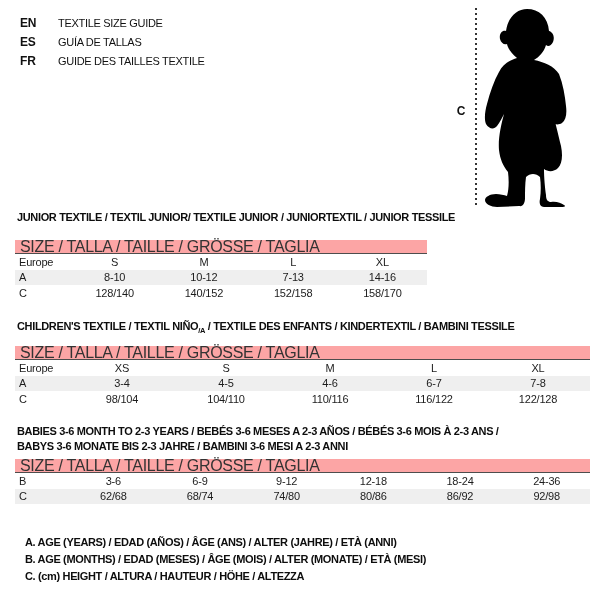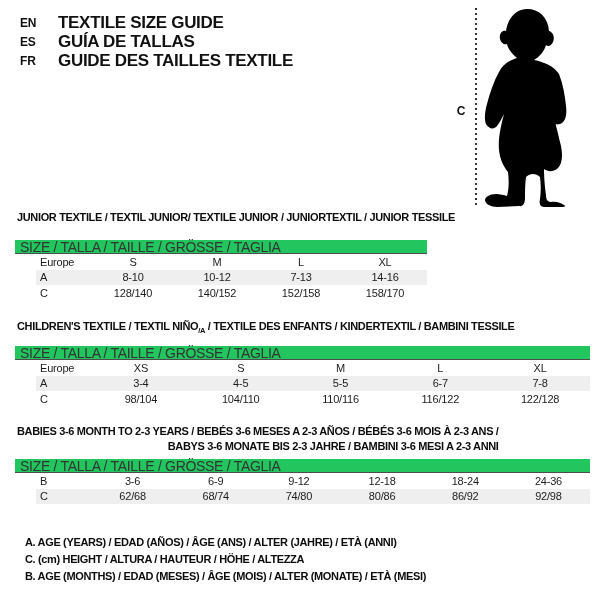--- a/index.html
+++ b/index.html
@@ -7,39 +7,39 @@
     width:600px;height:600px;background:#ffffff;
     font-family:"Liberation Sans", sans-serif;
     color:#111;letter-spacing:-0.2px;position:relative;overflow:hidden;
   }
   .abs{position:absolute;}
 
   
   .lang-list{left:20px;top:13px;}
   .lang-row{display:flex;height:19px;align-items:center;}
   .lang-code{width:38px;font-size:12px;font-weight:bold;}
-  .lang-label{font-size:17px;font-weight:bold;letter-spacing:-0.3px;}
+  .lang-label{font-size:11px;font-weight:normal;letter-spacing:-0.3px;}
 
   
   .measure-line{
     left:475px;top:8px;width:2px;height:198px;
     background:repeating-linear-gradient(to bottom,#333 0 2px,transparent 2px 5px);
   }
   .measure-label{left:452px;top:104px;width:18px;font-size:12px;font-weight:bold;text-align:center;}
   .baby-svg{left:482px;top:6px;}
 
   
-  .tbl-title{font-size:11px;font-weight:bold;letter-spacing:-0.35px;white-space:nowrap;color:#0d0d0d;text-align:right;}
+  .tbl-title{font-size:11px;font-weight:bold;letter-spacing:-0.35px;white-space:nowrap;color:#0d0d0d;}
   .tbl-title sub{font-size:7.5px;}
   .size-bar{
-    height:14px;background:#22c55e;border-bottom:1px solid #4d4d4d;
+    height:14px;background:#fca5a5;border-bottom:1px solid #4d4d4d;
     display:flex;align-items:center;padding-left:5px;box-sizing:border-box;
-    font-size:14px;color:#333;letter-spacing:-0.3px;
+    font-size:16px;color:#333;letter-spacing:-0.3px;
   }
-  .trow{display:flex;align-items:center;height:15.5px;font-size:11px;color:#1c1c1c;margin-left:21px;}
+  .trow{display:flex;align-items:center;height:15.5px;font-size:11px;color:#1c1c1c;}
   .trow.stripe{background:#efefef;}
   .rlabel{width:55px;padding-left:4px;box-sizing:border-box;}
   .cell{flex:1;text-align:center;}
 
   
   .legend-line{font-size:11px;font-weight:bold;line-height:17.2px;letter-spacing:-0.35px;white-space:nowrap;color:#0d0d0d;}
 </style>
 </head>
 <body>
 
@@ -139,21 +139,21 @@
     <span class="cell">XS</span>
     <span class="cell">S</span>
     <span class="cell">M</span>
     <span class="cell">L</span>
     <span class="cell">XL</span>
   </div>
   <div class="trow stripe">
     <span class="rlabel">A</span>
     <span class="cell">3-4</span>
     <span class="cell">4-5</span>
-    <span class="cell">5-5</span>
+    <span class="cell">4-6</span>
     <span class="cell">6-7</span>
     <span class="cell">7-8</span>
   </div>
   <div class="trow">
     <span class="rlabel">C</span>
     <span class="cell">98/104</span>
     <span class="cell">104/110</span>
     <span class="cell">110/116</span>
     <span class="cell">116/122</span>
     <span class="cell">122/128</span>
@@ -181,15 +181,15 @@
     <span class="cell">68/74</span>
     <span class="cell">74/80</span>
     <span class="cell">80/86</span>
     <span class="cell">86/92</span>
     <span class="cell">92/98</span>
   </div>
 </div>
 
 <div class="abs" style="left:25px;top:534px;">
   <div class="legend-line">A. AGE (YEARS) / EDAD (AÑOS) / ÂGE (ANS) / ALTER (JAHRE) / ETÀ (ANNI)</div>
+  <div class="legend-line">B. AGE (MONTHS) / EDAD (MESES) / ÂGE (MOIS) / ALTER (MONATE) / ETÀ (MESI)</div>
   <div class="legend-line">C. (cm) HEIGHT / ALTURA / HAUTEUR / HÖHE / ALTEZZA</div>
-  <div class="legend-line">B. AGE (MONTHS) / EDAD (MESES) / ÂGE (MOIS) / ALTER (MONATE) / ETÀ (MESI)</div>
 </div>
 
 </body></html>

